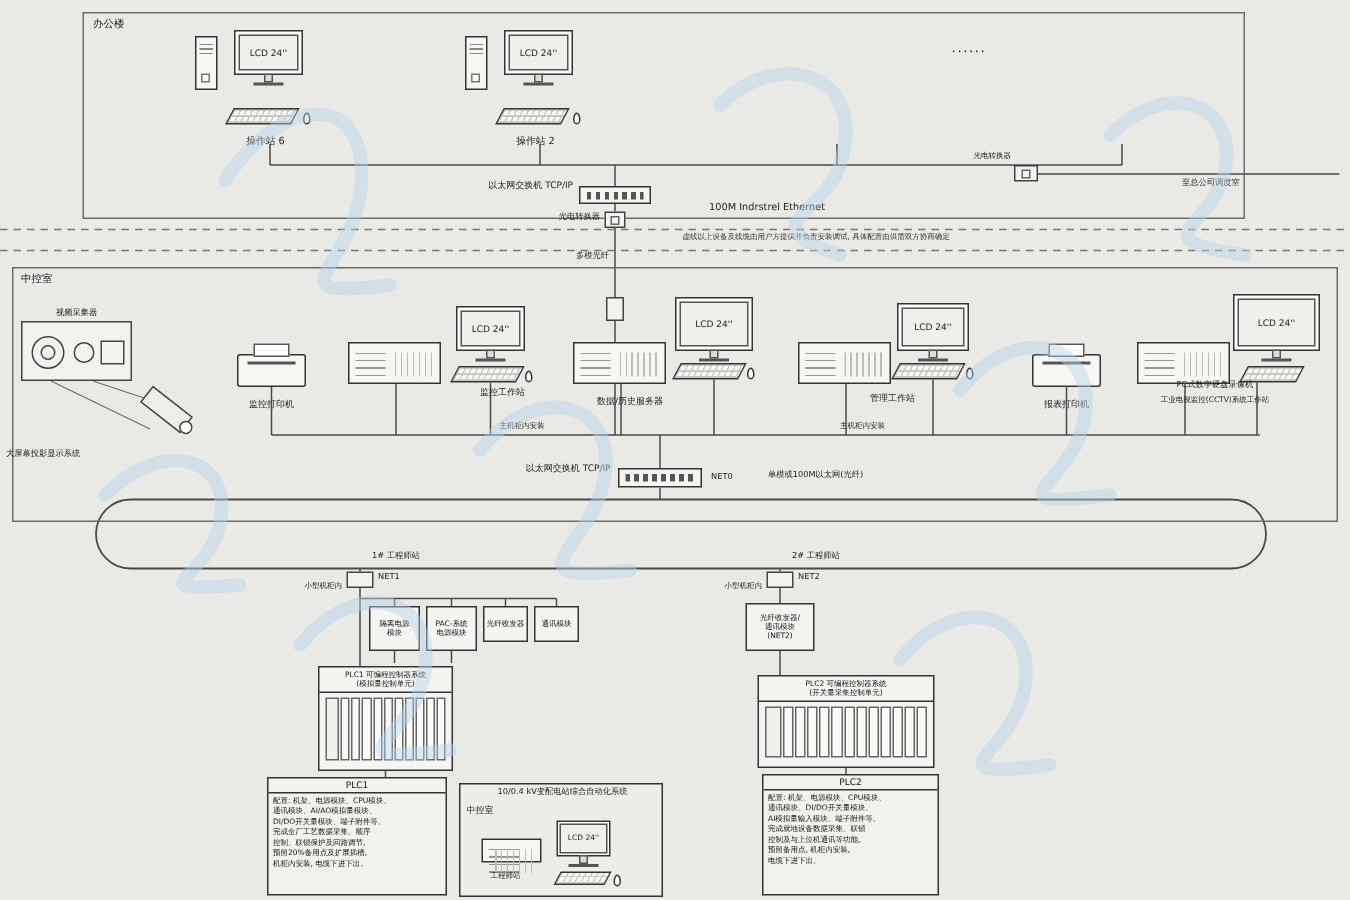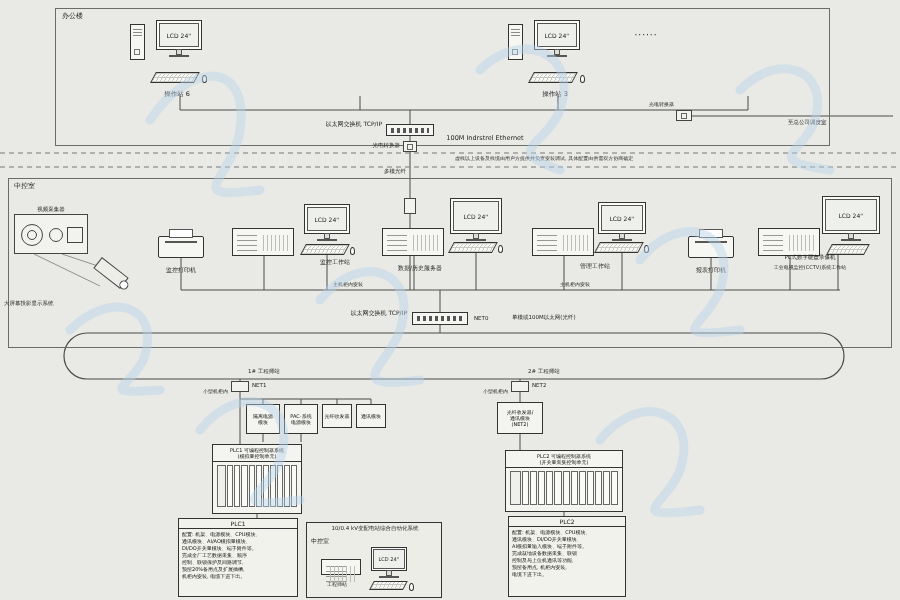--- a/index.html
+++ b/index.html
@@ -79,35 +79,35 @@
 
   <div class="ws" style="left:122px;top:18px;">
     <div class="tower"></div>
     <div class="monitor">
         <div class="screen">LCD 24''</div>
       </div>
     <div class="kbd"></div>
     <div class="mouse"></div>
     <div class="lbl ws-label">操作站 6</div>
   </div>
-  <div class="ws" style="left:500px;top:18px;">
+  <div class="ws" style="left:302px;top:18px;">
     <div class="tower"></div>
     <div class="monitor">
         <div class="screen">LCD 24''</div>
       </div>
     <div class="kbd"></div>
     <div class="mouse"></div>
-    <div class="lbl ws-label">操作站 3</div>
+    <div class="lbl ws-label">操作站 2</div>
   </div>
 
   <div class="lbl" style="left:606px;top:30px;width:80px;font-size:9px;letter-spacing:1px;">······</div>
 
   <div class="lbl" style="left:252px;top:120px;width:130px;text-align:right;">以太网交换机 TCP/IP</div>
   <div class="switch" style="left:386px;top:124px;width:48px;height:12px;"></div>
-  <div class="lbl" style="left:420px;top:134px;width:130px;text-align:center;font-size:6.5px;">100M Indrstrel Ethernet</div>
+  <div class="lbl" style="left:420px;top:134px;width:130px;text-align:right;font-size:6.5px;">100M Indrstrel Ethernet</div>
   <div class="lbl" style="left:330px;top:142px;width:70px;text-align:right;font-size:5.5px;">光电转换器</div>
   <div class="conv" style="left:403px;top:141px;width:14px;height:11px;"></div>
   <div class="lbl" style="left:358px;top:168px;width:48px;text-align:right;font-size:5.5px;">多模光纤</div>
 
   <div class="lbl" style="left:626px;top:101px;width:48px;text-align:right;font-size:5px;">光电转换器</div>
   <div class="conv" style="left:676px;top:110px;width:16px;height:11px;"></div>
   <div class="lbl" style="left:788px;top:119px;width:104px;text-align:left;font-size:5.5px;">至总公司调度室</div>
 
   <div class="lbl" style="left:455px;top:155px;width:320px;text-align:left;font-size:5px;color:#333;">虚线以上设备及线缆由用户方提供并负责安装调试, 具体配置由供需双方协商确定</div>
 

